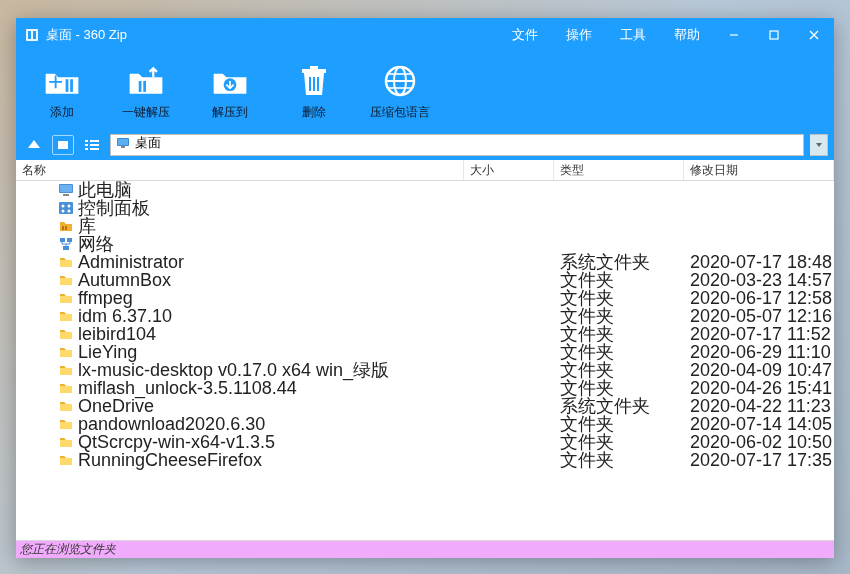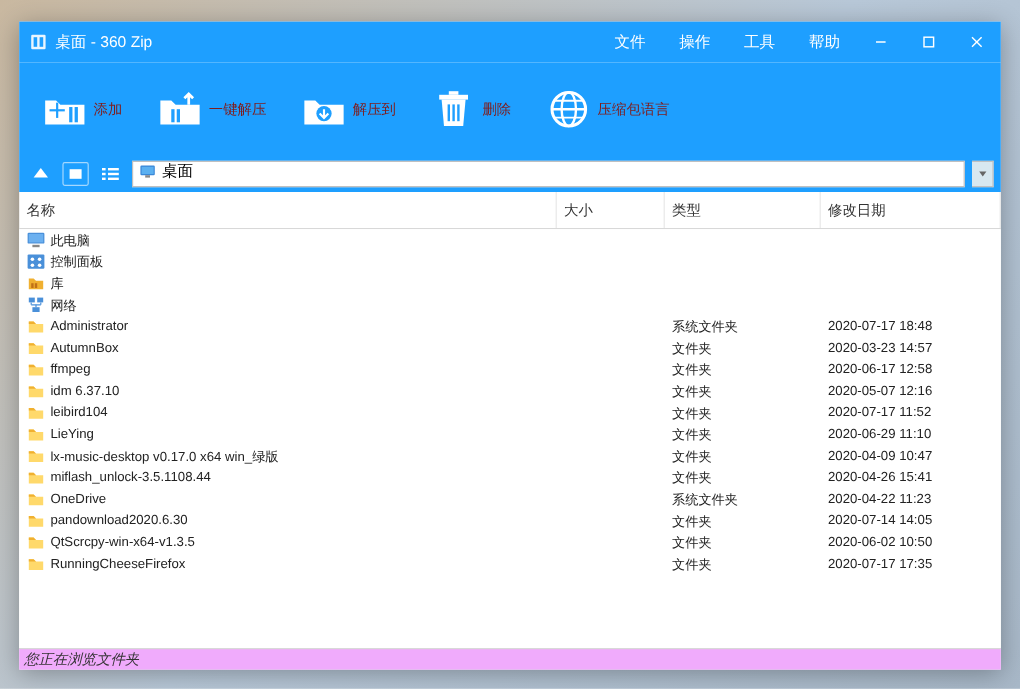--- a/index.html
+++ b/index.html
@@ -61,23 +61,24 @@
 .toolbar {
   background: #1e9fff;
   height: 78px;
   display: flex;
   align-items: center;
   padding: 0 18px;
   gap: 28px;
 }
 .toolbar .tbtn {
   display: flex;
+  flex-direction: column;
   align-items: center;
   gap: 4px;
-  color: #7f1d1d;
+  color: #0f172a;
   cursor: pointer;
   min-width: 56px;
 }
 .toolbar .tbtn .ticon { width: 40px; height: 38px; display:flex; align-items:center; justify-content:center; }
 .toolbar .tbtn .tlabel { font-size: 12px; }
 .navbar {
   background: #1e9fff;
   height: 30px;
   display: flex;
   align-items: center;
@@ -116,21 +117,21 @@
   background: #d8e8f0;
   display: flex;
   align-items: center;
   justify-content: center;
   cursor: pointer;
   border: 1px solid #c0c0c0;
   border-left: none;
 }
 .header-row {
   display: flex;
-  height: 31px;
+  height: 21px;
   border-bottom: 1px solid #d8d8d8;
   font-size: 12px;
   color: #333;
   align-items: flex-end;
 }
 .header-row .col {
   padding: 0 6px;
   height: 100%;
   display: flex;
   align-items: center;
@@ -142,22 +143,23 @@
 .col.col-date { width: 150px; }
 .filelist {
   flex: 1;
   overflow: hidden;
   background: #fff;
 }
 .row {
   display: flex;
   height: 18px;
   align-items: center;
-  font-size: 11px;
+  font-size: 18px;
   color: #222;
+  margin-left: 36px;
 }
 .row .cell { padding: 0 6px; overflow: hidden; white-space: nowrap; }
 .row .cell.col-name { flex: 1; display: flex; align-items: center; gap: 4px; }
 .row .cell.col-size { width: 90px; text-align: right; }
 .row .cell.col-type { width: 130px; }
 .row .cell.col-date { width: 150px; }
 .row .ficon { width: 16px; height: 16px; display:inline-flex; align-items:center; justify-content:center; flex-shrink:0; }
 .statusbar {
   height: 18px;
   background: #f0abfc;

